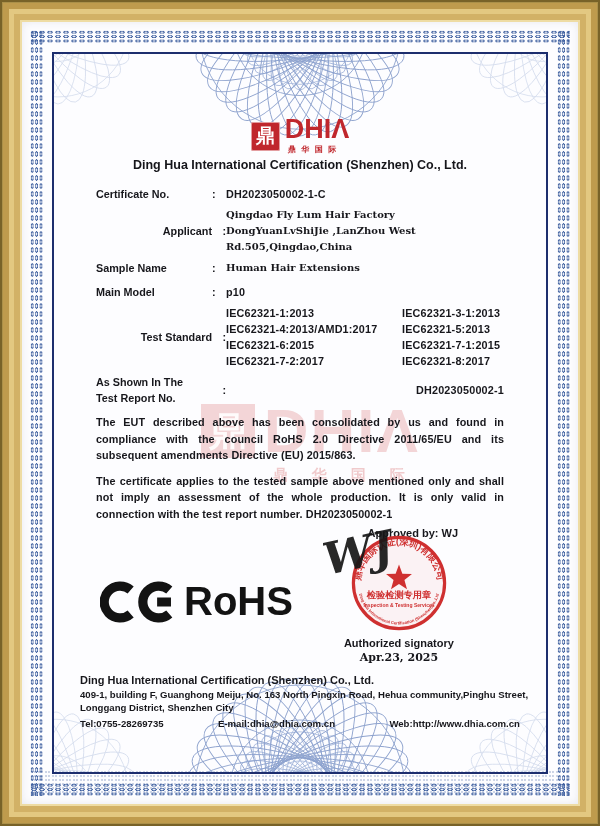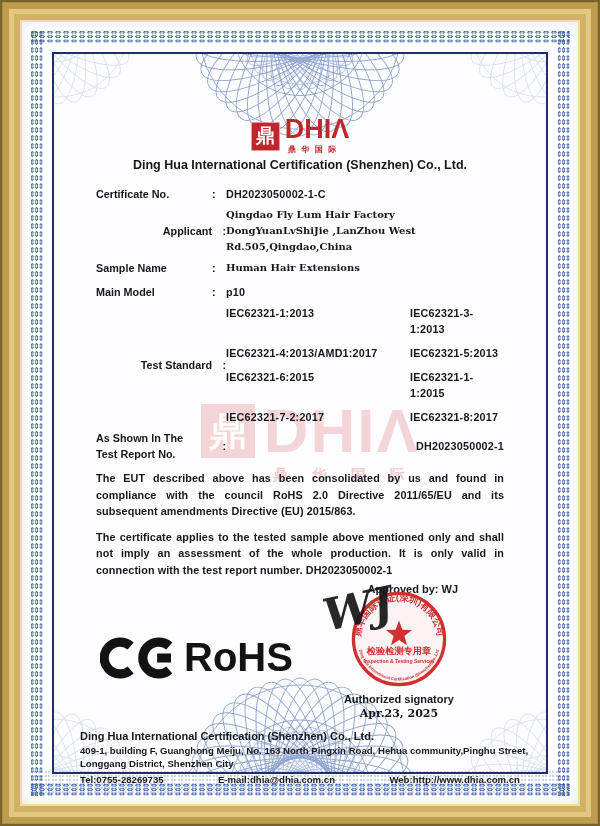--- a/index.html
+++ b/index.html
@@ -52,21 +52,21 @@
   .company{margin-top:6px;text-align:center;font-size:12.5px;font-weight:800;color:#15151a;}
   .title{margin:5px 0 0;text-align:center;font-size:20px;font-weight:800;color:#0d0d12;letter-spacing:.2px;}
   
   .fields{margin-top:14px;color:#17171c;}
   .frow{display:flex;align-items:flex-start;margin-bottom:5px;}
   .flabel{width:116px;flex:none;font-size:10.8px;font-weight:800;line-height:16px;}
   .fcolon{width:14px;flex:none;font-size:10.8px;font-weight:800;line-height:16px;}
   .fvalue{flex:1;font-size:10.8px;font-weight:800;line-height:16px;letter-spacing:.2px;}
   .serif{font-family:"DejaVu Serif",serif;font-weight:700;font-size:10px;letter-spacing:0;}
   .vc{align-self:center;text-align:right;}
-  .std-grid{display:grid;grid-template-columns:176px 1fr;column-gap:0;row-gap:0;gap:8px;}
+  .std-grid{display:grid;grid-template-columns:176px 1fr;column-gap:0;row-gap:0;}
   .std-grid span{line-height:16px;}
   
   .para{margin:8px 0 0;font-size:10.8px;font-weight:800;line-height:16.6px;color:#17171c;
     text-align:justify;letter-spacing:.1px;}
   .para2{margin-top:9px;}
   .approved{margin-top:4px;text-align:right;padding-right:46px;font-size:11px;font-weight:800;color:#17171c;}
   
   .marks-row{margin-top:2px;display:flex;height:128px;}
   .marks{flex:1;display:flex;align-items:center;padding-left:4px;margin-top:-6px;}
   .ce{width:84px;height:50px;}
@@ -324,21 +324,21 @@
 
           <div class="frow">
             <span class="flabel vc">Test Standard</span>
             <span class="fcolon vc">:</span>
             <div class="fvalue std-grid">
               <span>IEC62321-1:2013</span>
               <span>IEC62321-3-1:2013</span>
               <span>IEC62321-4:2013/AMD1:2017</span>
               <span>IEC62321-5:2013</span>
               <span>IEC62321-6:2015</span>
-              <span>IEC62321-1-1:2015</span>
+              <span>IEC62321-7-1:2015</span>
               <span>IEC62321-7-2:2017</span>
               <span>IEC62321-8:2017</span>
             </div>
           </div>
 
           <div class="frow">
             <div class="flabel">
               <div>As Shown In The</div>
               <div>Test Report No.</div>
             </div>

